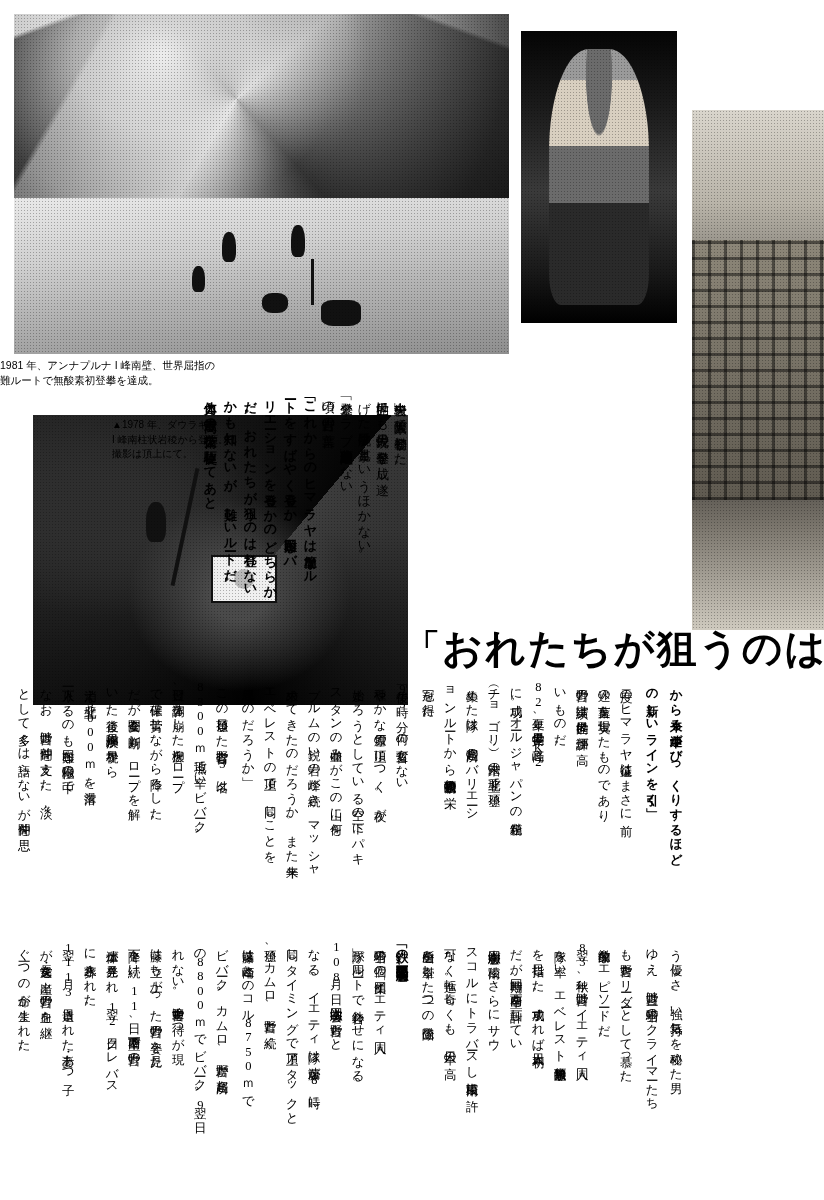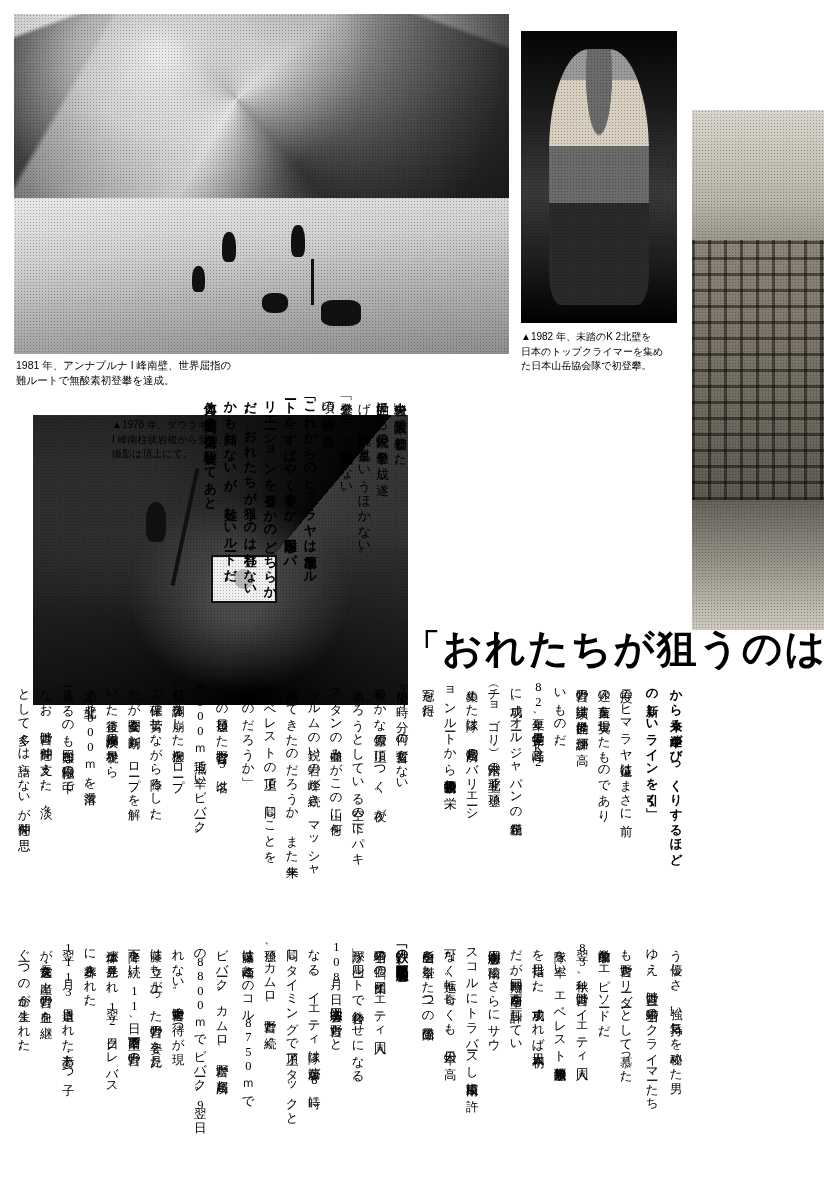--- a/index.html
+++ b/index.html
@@ -67,21 +67,21 @@
   .noise{position:absolute;inset:0;opacity:.30;mix-blend-mode:multiply;
     background-image:
       radial-gradient(rgba(0,0,0,.9) .6px, rgba(0,0,0,0) .7px),
       radial-gradient(rgba(255,255,255,.55) .6px, rgba(0,0,0,0) .7px);
     background-size:3px 3px, 4px 4px;
     background-position:0 0, 1px 2px;}
 
   
   .caption{position:absolute;font-family:"Liberation Sans", sans-serif;font-size:10.5px;
     line-height:1.45;color:#000;}
-  #cap-annapurna{left:16px;top:358px;width:330px;}
+  #cap-annapurna{left:0;top:358px;width:330px;}
   #cap-k2{left:521px;top:330px;width:160px;font-size:10px;}
   #cap-dhaulagiri{left:112px;top:418px;width:150px;font-size:10px;}
 
   
   .vtext{
     writing-mode:vertical-rl; text-orientation:upright;
     font-family:"Liberation Serif", serif;
     letter-spacing:.5px;
   }
   .vblock{position:absolute;}
@@ -145,23 +145,20 @@
     <div class="noise"></div>
   </div>
 
   <div class="photo" id="photo-portrait">
     <div class="plaid"></div>
     <div class="noise"></div>
   </div>
 
   <div class="caption" id="cap-annapurna" style="white-space:pre-line;">1981 年、アンナプルナ I 峰南壁、世界屈指の
 難ルートで無酸素初登攀を達成。</div>
-  <div class="caption" id="cap-k2" style="white-space:pre-line;">▲1982 年、未踏のK 2北壁を
-日本のトップクライマーを集め
-た日本山岳協会隊で初登攀。</div>
   <div class="caption" id="cap-dhaulagiri" style="white-space:pre-line;color:#000;">▲1978 年、ダウラギリ
 I 峰南柱状岩稜から登頂。
 撮影は頂上にて。</div>
 
 
   <div id="headline-ore">
     <span class="bracket">「</span><span>おれたちが狙うのは</span>
   </div>
 
   <div id="col-mid" class="vblock">

